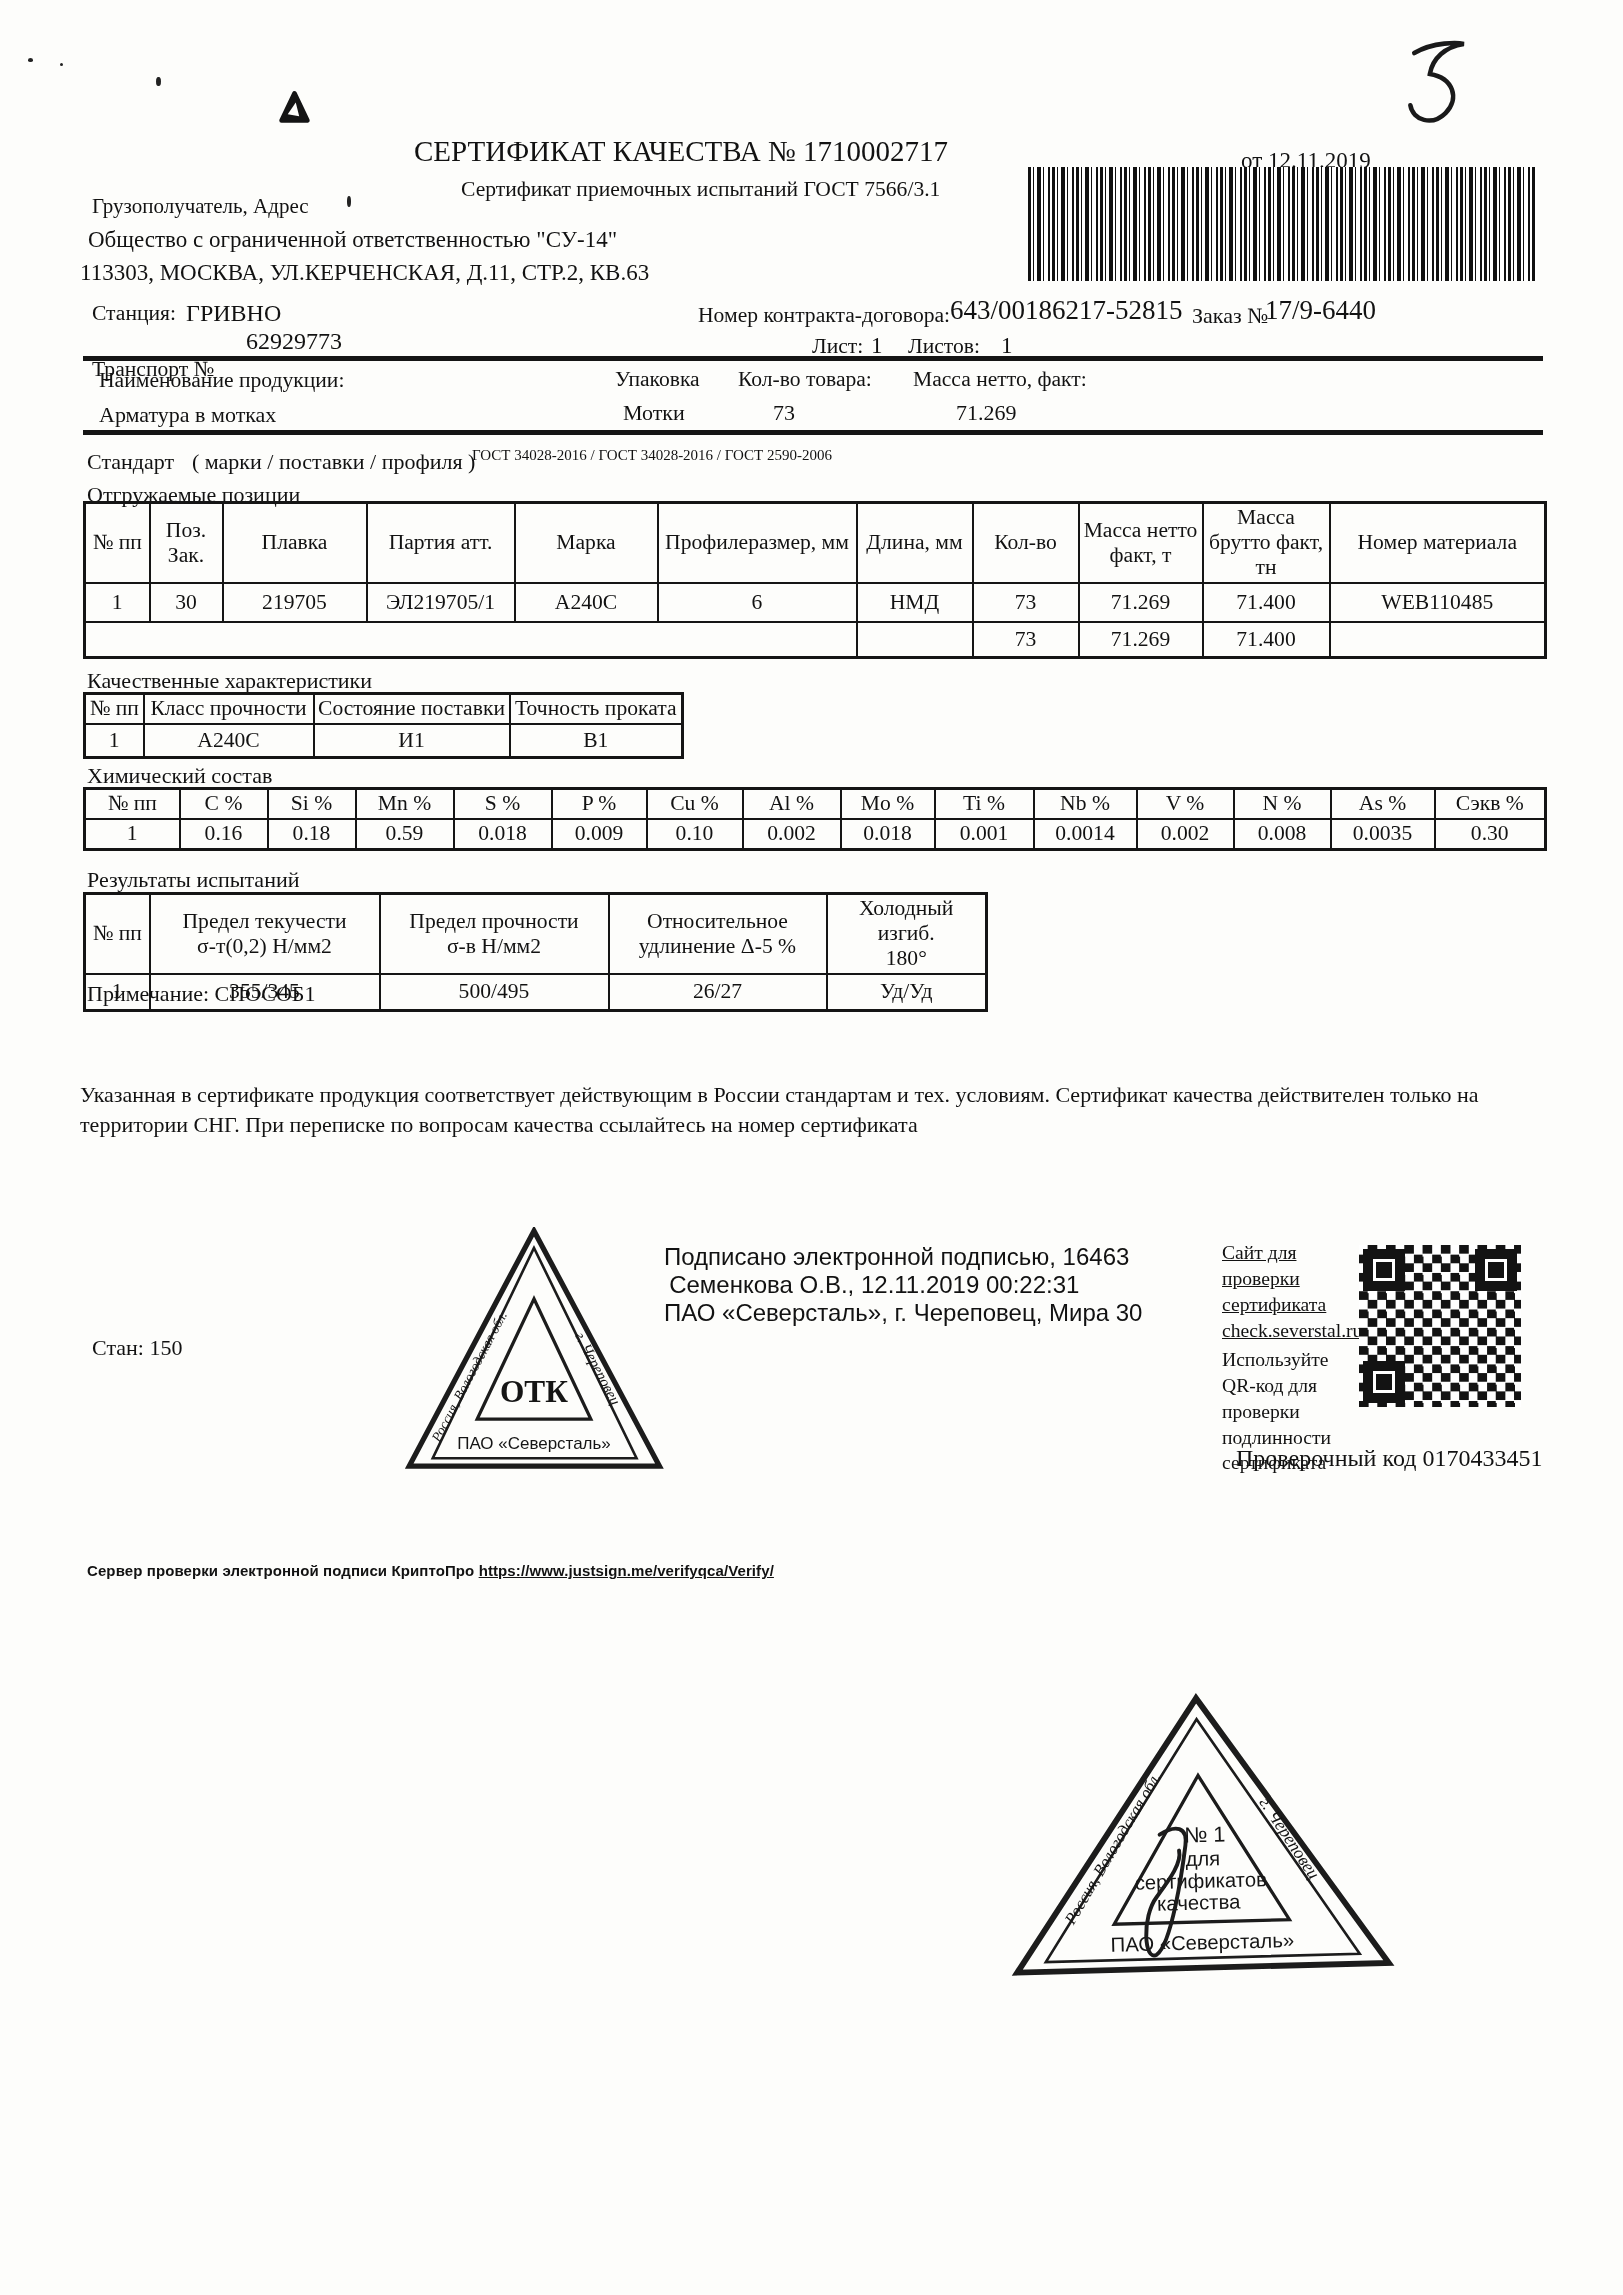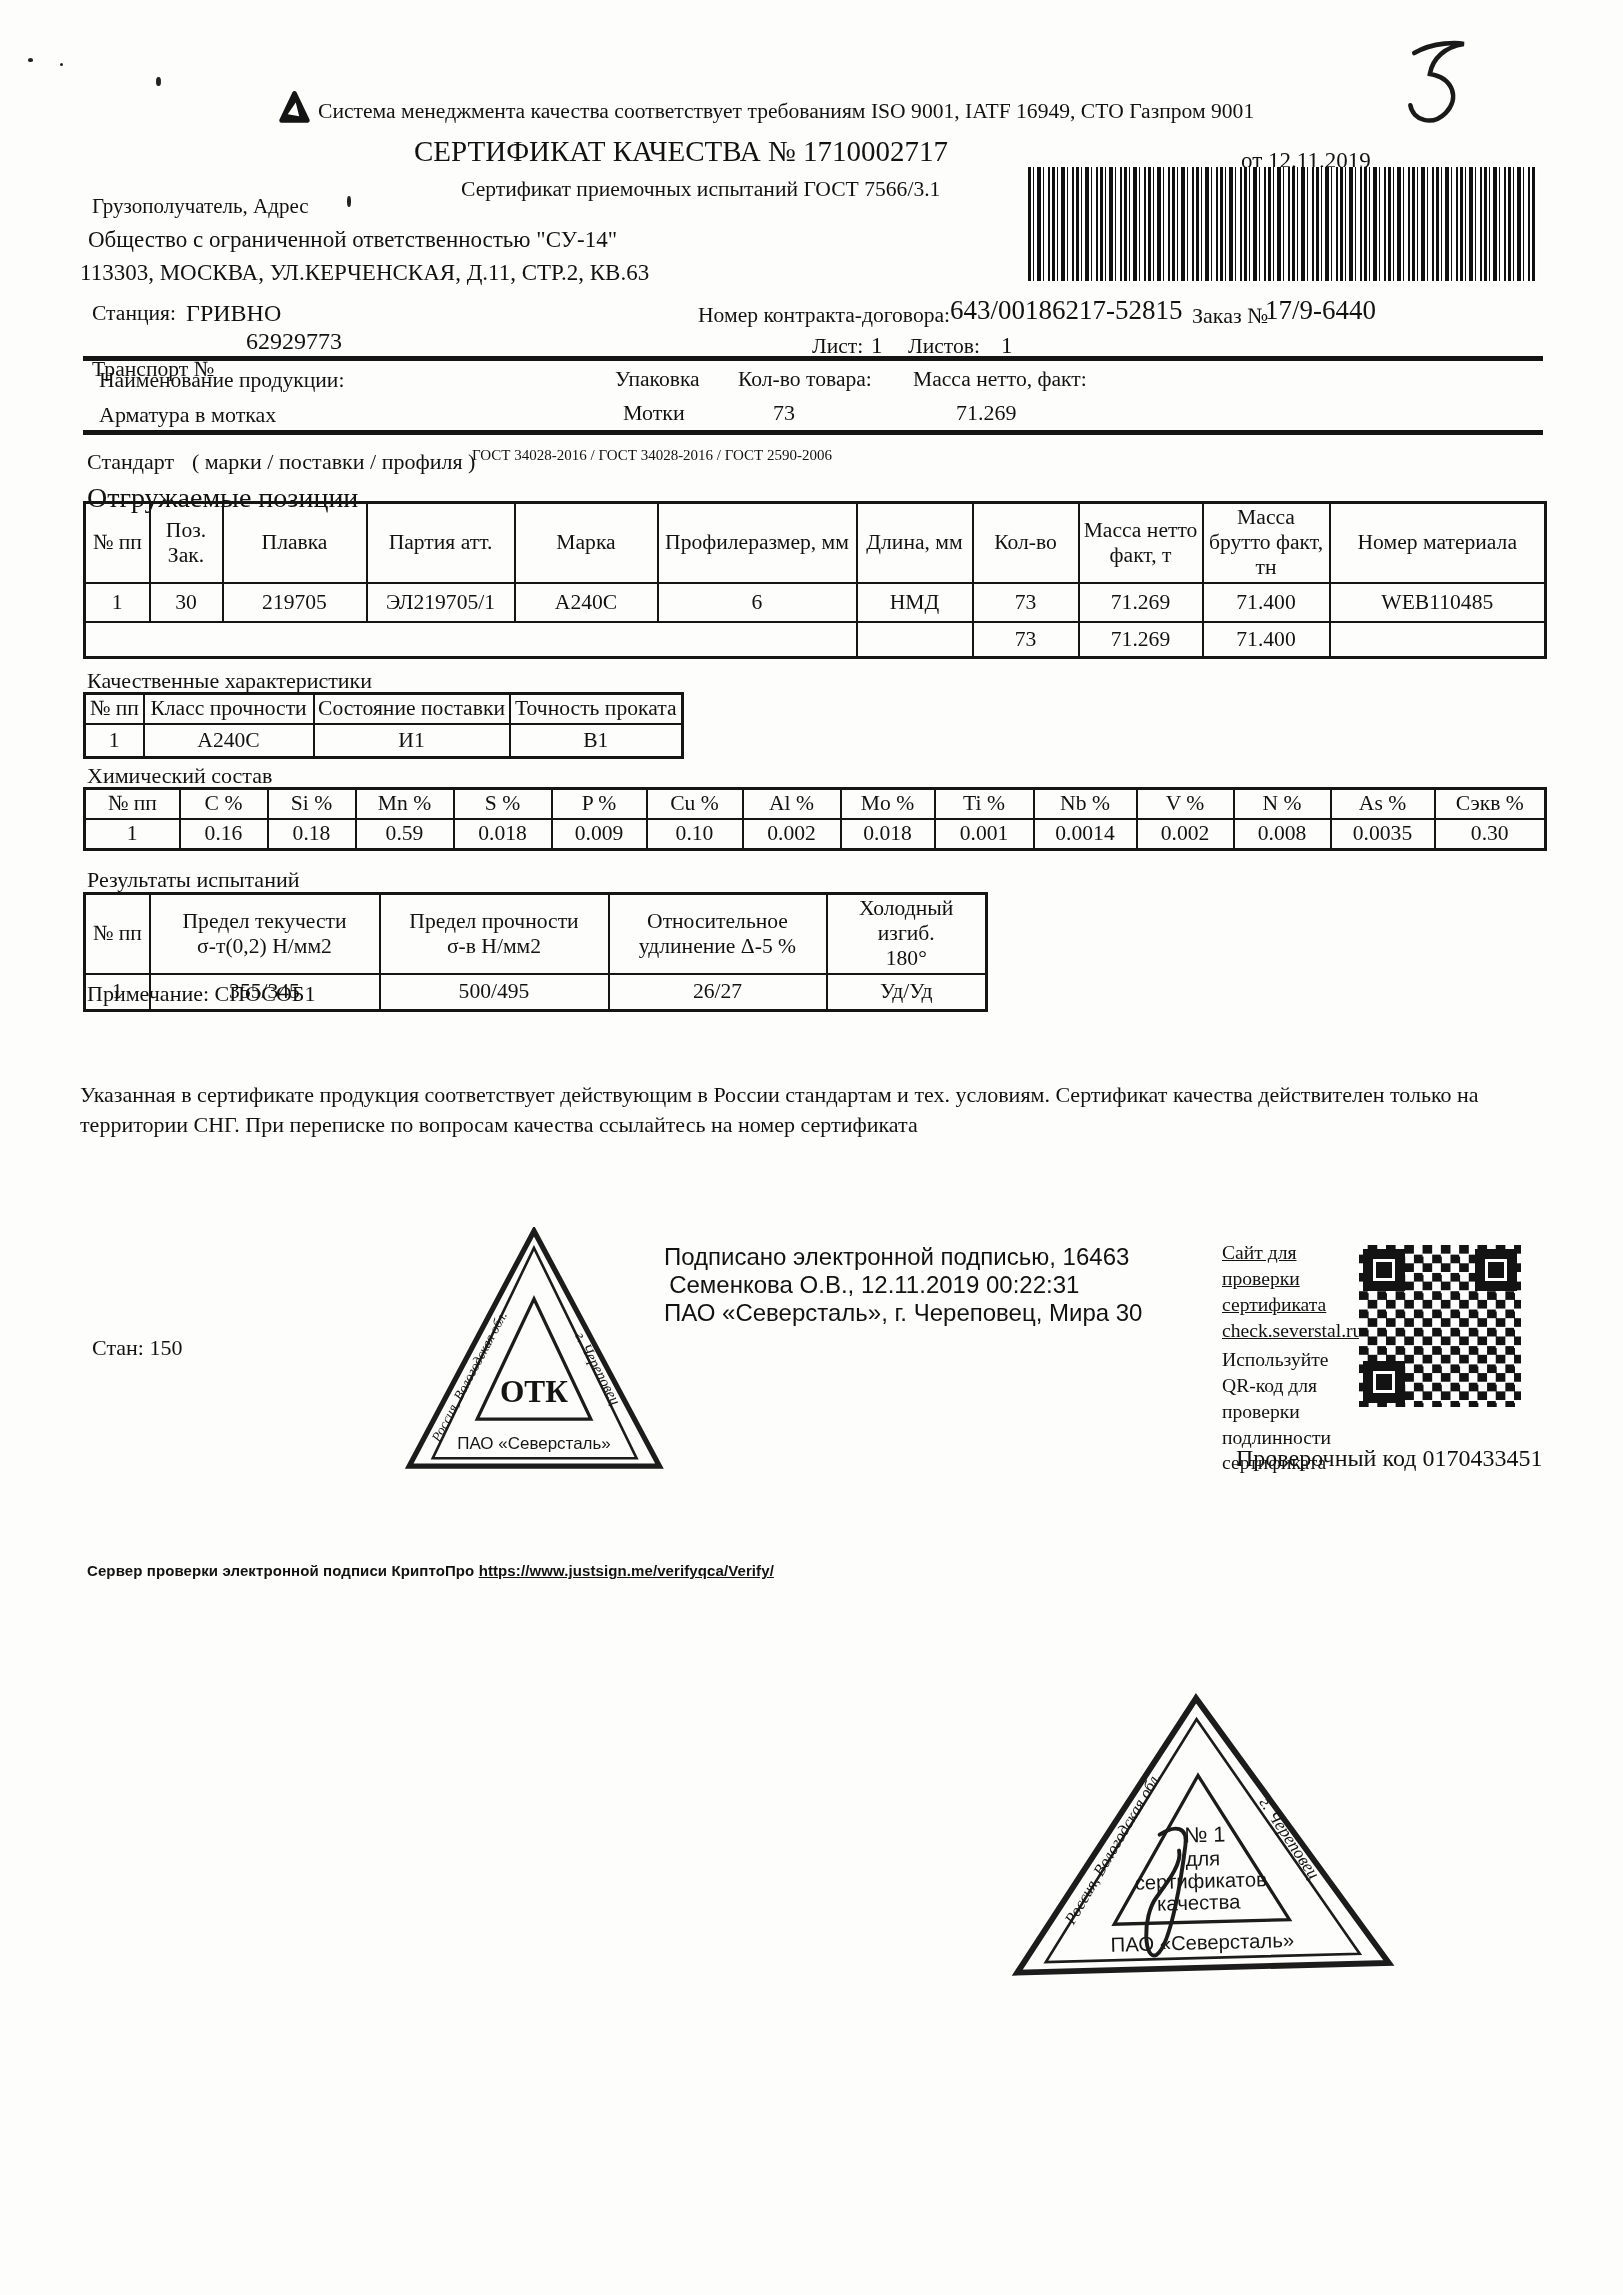--- a/index.html
+++ b/index.html
@@ -38,21 +38,20 @@
 
   <svg class="abs" style="left:1396px;top:36px;" width="88" height="98" viewBox="0 0 135 150">
     <path d="M28,26 C58,8 96,10 104,12 C76,16 56,34 52,58 C88,64 98,96 76,118 C56,138 26,130 22,106" fill="none" stroke="#1a1a1a" stroke-width="7" stroke-linecap="round"></path>
   </svg>
 
 
   <svg class="abs" style="left:278px;top:90px;" width="33" height="35" viewBox="0 0 50 54">
     <polygon points="25,5 45,47 5,47" fill="#141414" stroke="#141414" stroke-width="7" stroke-linejoin="round"></polygon>
     <polygon points="25,19 34,39 16,39" fill="#fdfdfb" transform="rotate(10 25 30)"></polygon>
   </svg>
-  <div class="abs" style="left:318px;top:99px;font-size:21.6px;">Система менеджмента качества соответствует требованиям ISO 9001, IATF 16949, СТО Газпром 9001</div>
 
   <div class="abs" style="left:414px;top:135px;font-size:29px;">СЕРТИФИКАТ КАЧЕСТВА № 1710002717</div>
   <div class="abs" style="left:1241px;top:148px;font-size:23px;">от 12.11.2019</div>
   <div class="abs" style="left:461px;top:177px;font-size:21.6px;">Сертификат приемочных испытаний ГОСТ 7566/3.1</div>
 
   <div class="abs barcode" style="left:1028px;top:167px;width:509px;height:114px;"></div>
 
   <div class="abs" style="left:92px;top:194px;font-size:21px;">Грузополучатель, Адрес</div>
   <div class="abs" style="left:88px;top:227px;font-size:23px;">Общество с ограниченной ответственностью "СУ-14"</div>
   <div class="abs" style="left:80px;top:260px;font-size:23px;">113303, МОСКВА, УЛ.КЕРЧЕНСКАЯ, Д.11, СТР.2, КВ.63</div>
@@ -81,21 +80,21 @@
   <div class="abs" style="left:623px;top:400px;font-size:22px;">Мотки</div>
   <div class="abs" style="left:773px;top:400px;font-size:22px;">73</div>
   <div class="abs" style="left:956px;top:400px;font-size:22px;">71.269</div>
 
   <div class="abs rule" style="left:83px;top:430px;width:1460px;"></div>
 
   <div class="abs" style="left:87px;top:449px;font-size:22px;">Стандарт</div>
   <div class="abs" style="left:192px;top:449px;font-size:22px;">( марки / поставки / профиля )</div>
   <div class="abs" style="left:472px;top:447px;font-size:15px;">ГОСТ 34028-2016 / ГОСТ 34028-2016 / ГОСТ 2590-2006</div>
 
-  <div class="abs" style="left:87px;top:482px;font-size:28px;">Отгружаемые позиции</div>
+  <div class="abs" style="left:87px;top:482px;font-size:22px;">Отгружаемые позиции</div>
   <table class="tbl abs" style="left:83px;top:501px;width:1462px;">
     <colgroup>
         <col style="width:65px">
         <col style="width:73px">
         <col style="width:144px">
         <col style="width:148px">
         <col style="width:143px">
         <col style="width:199px">
         <col style="width:116px">
         <col style="width:106px">

